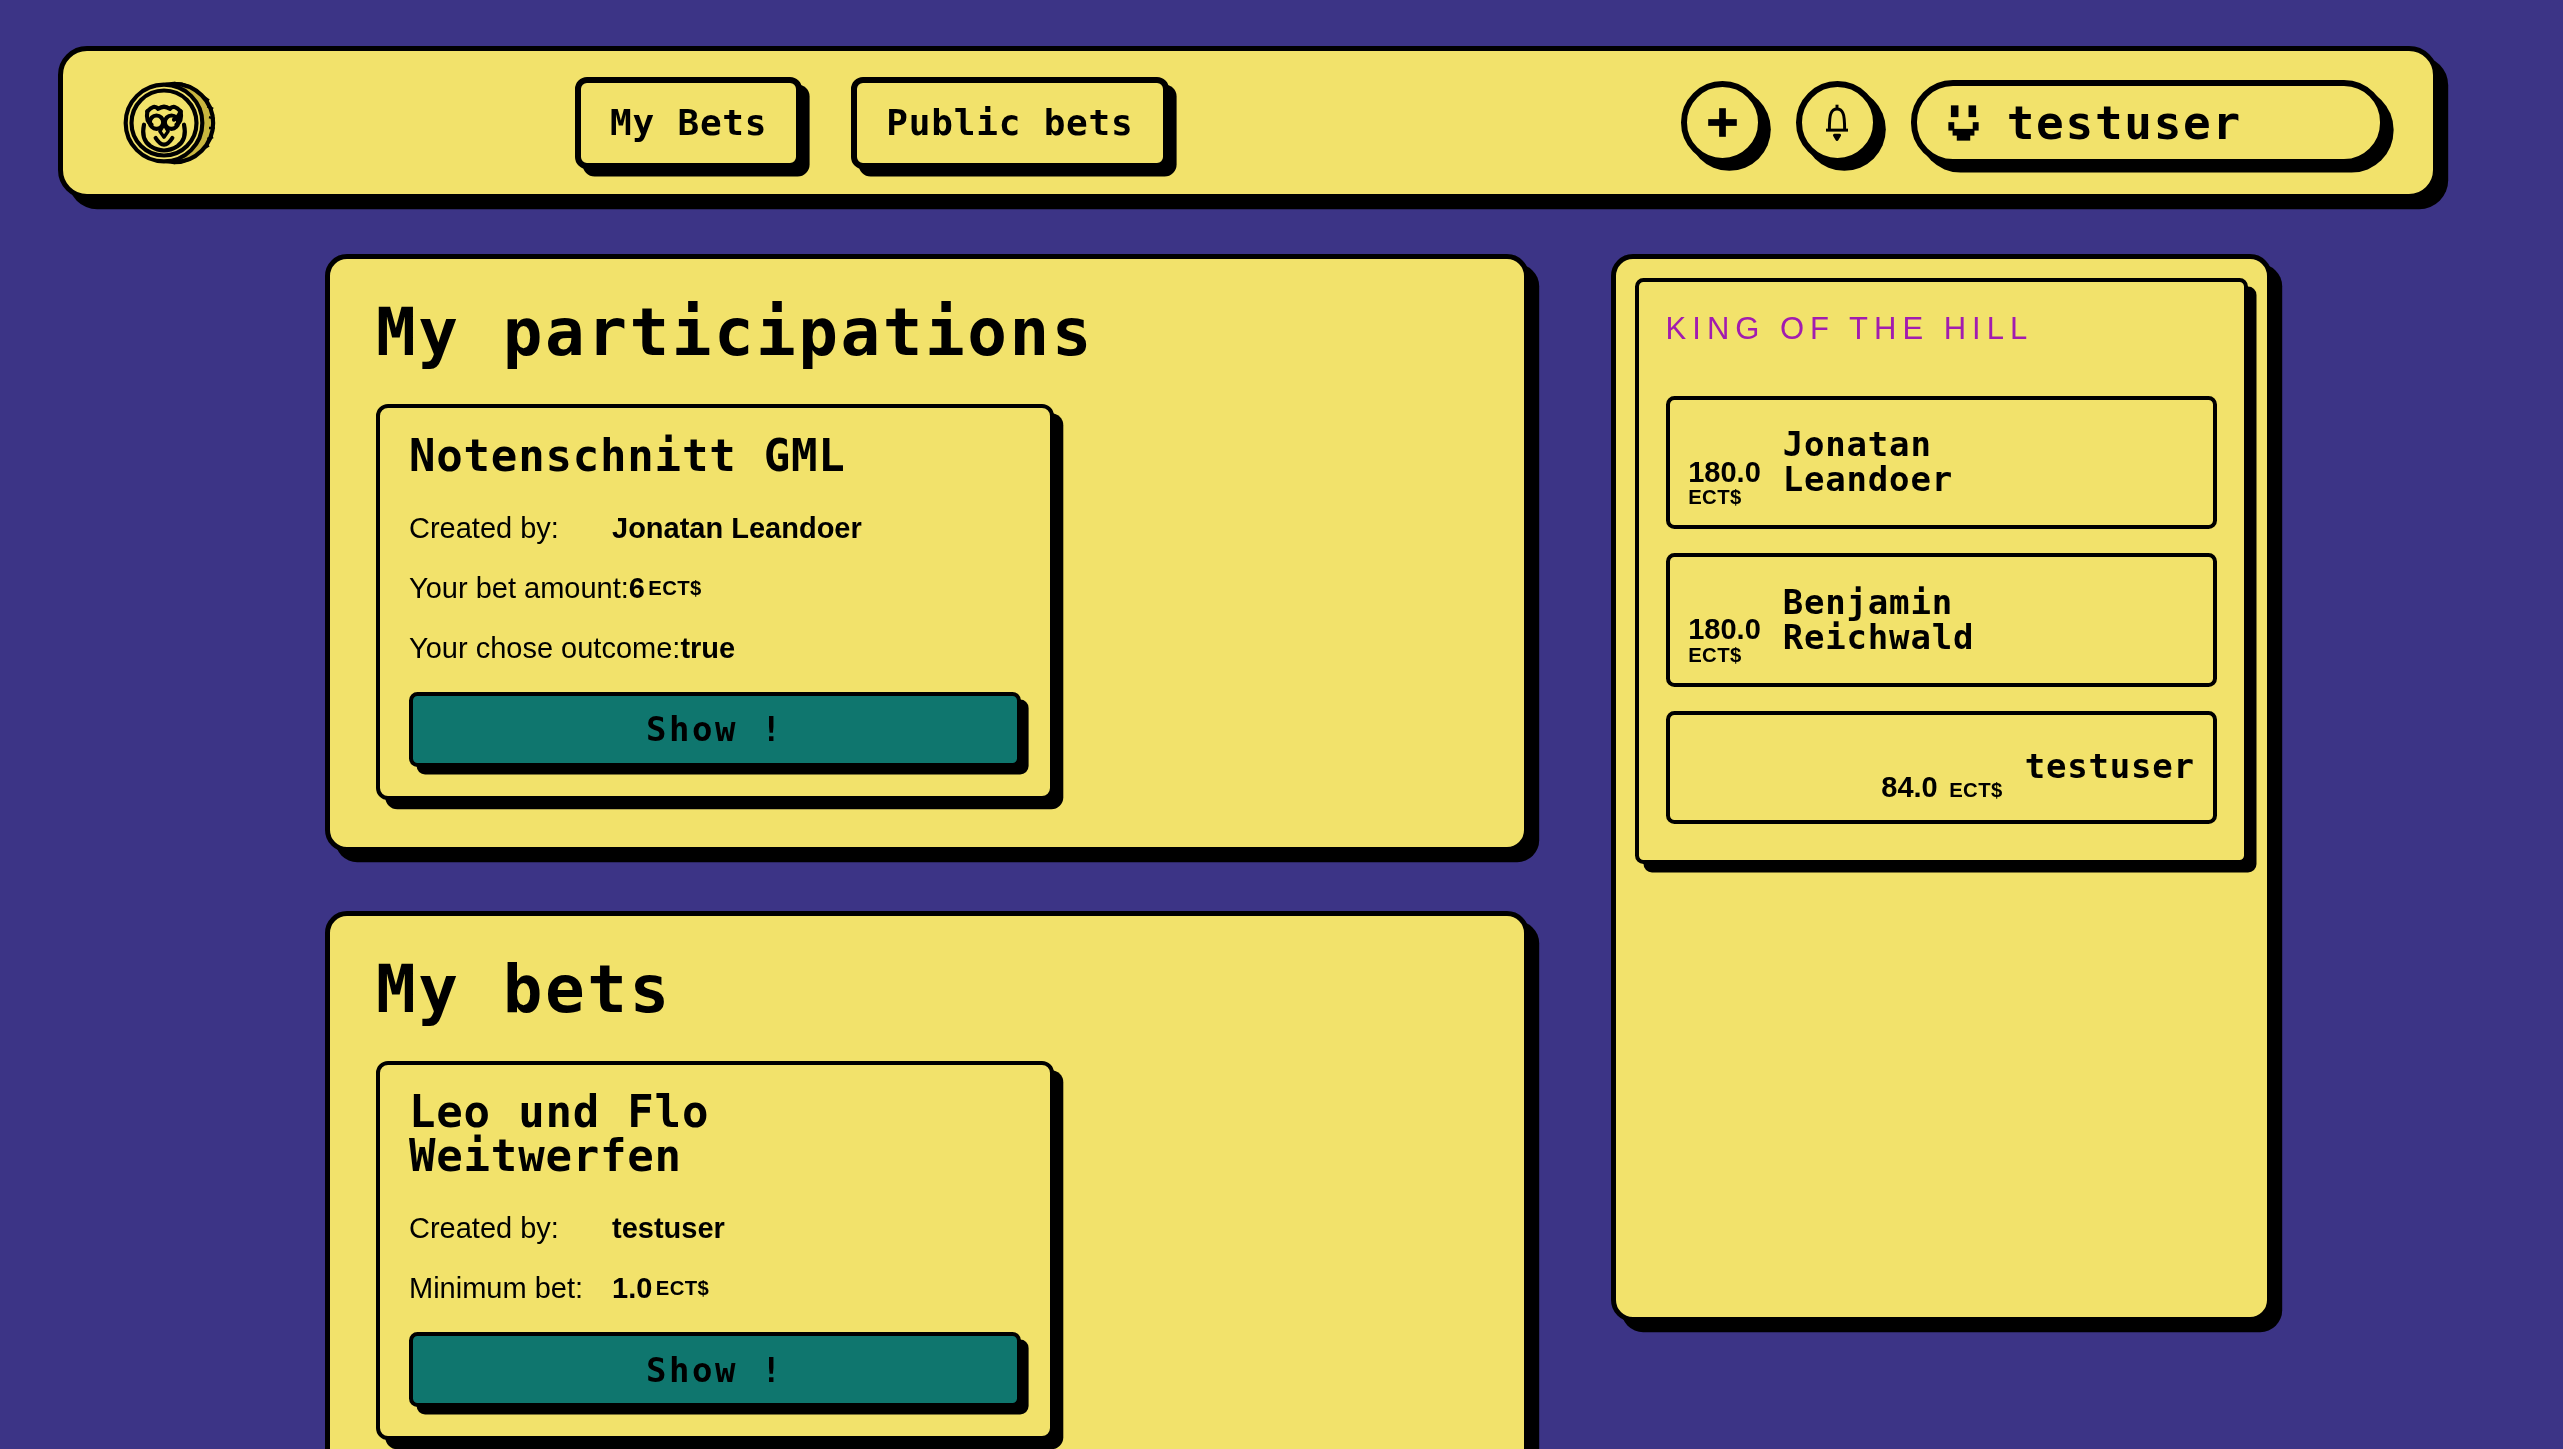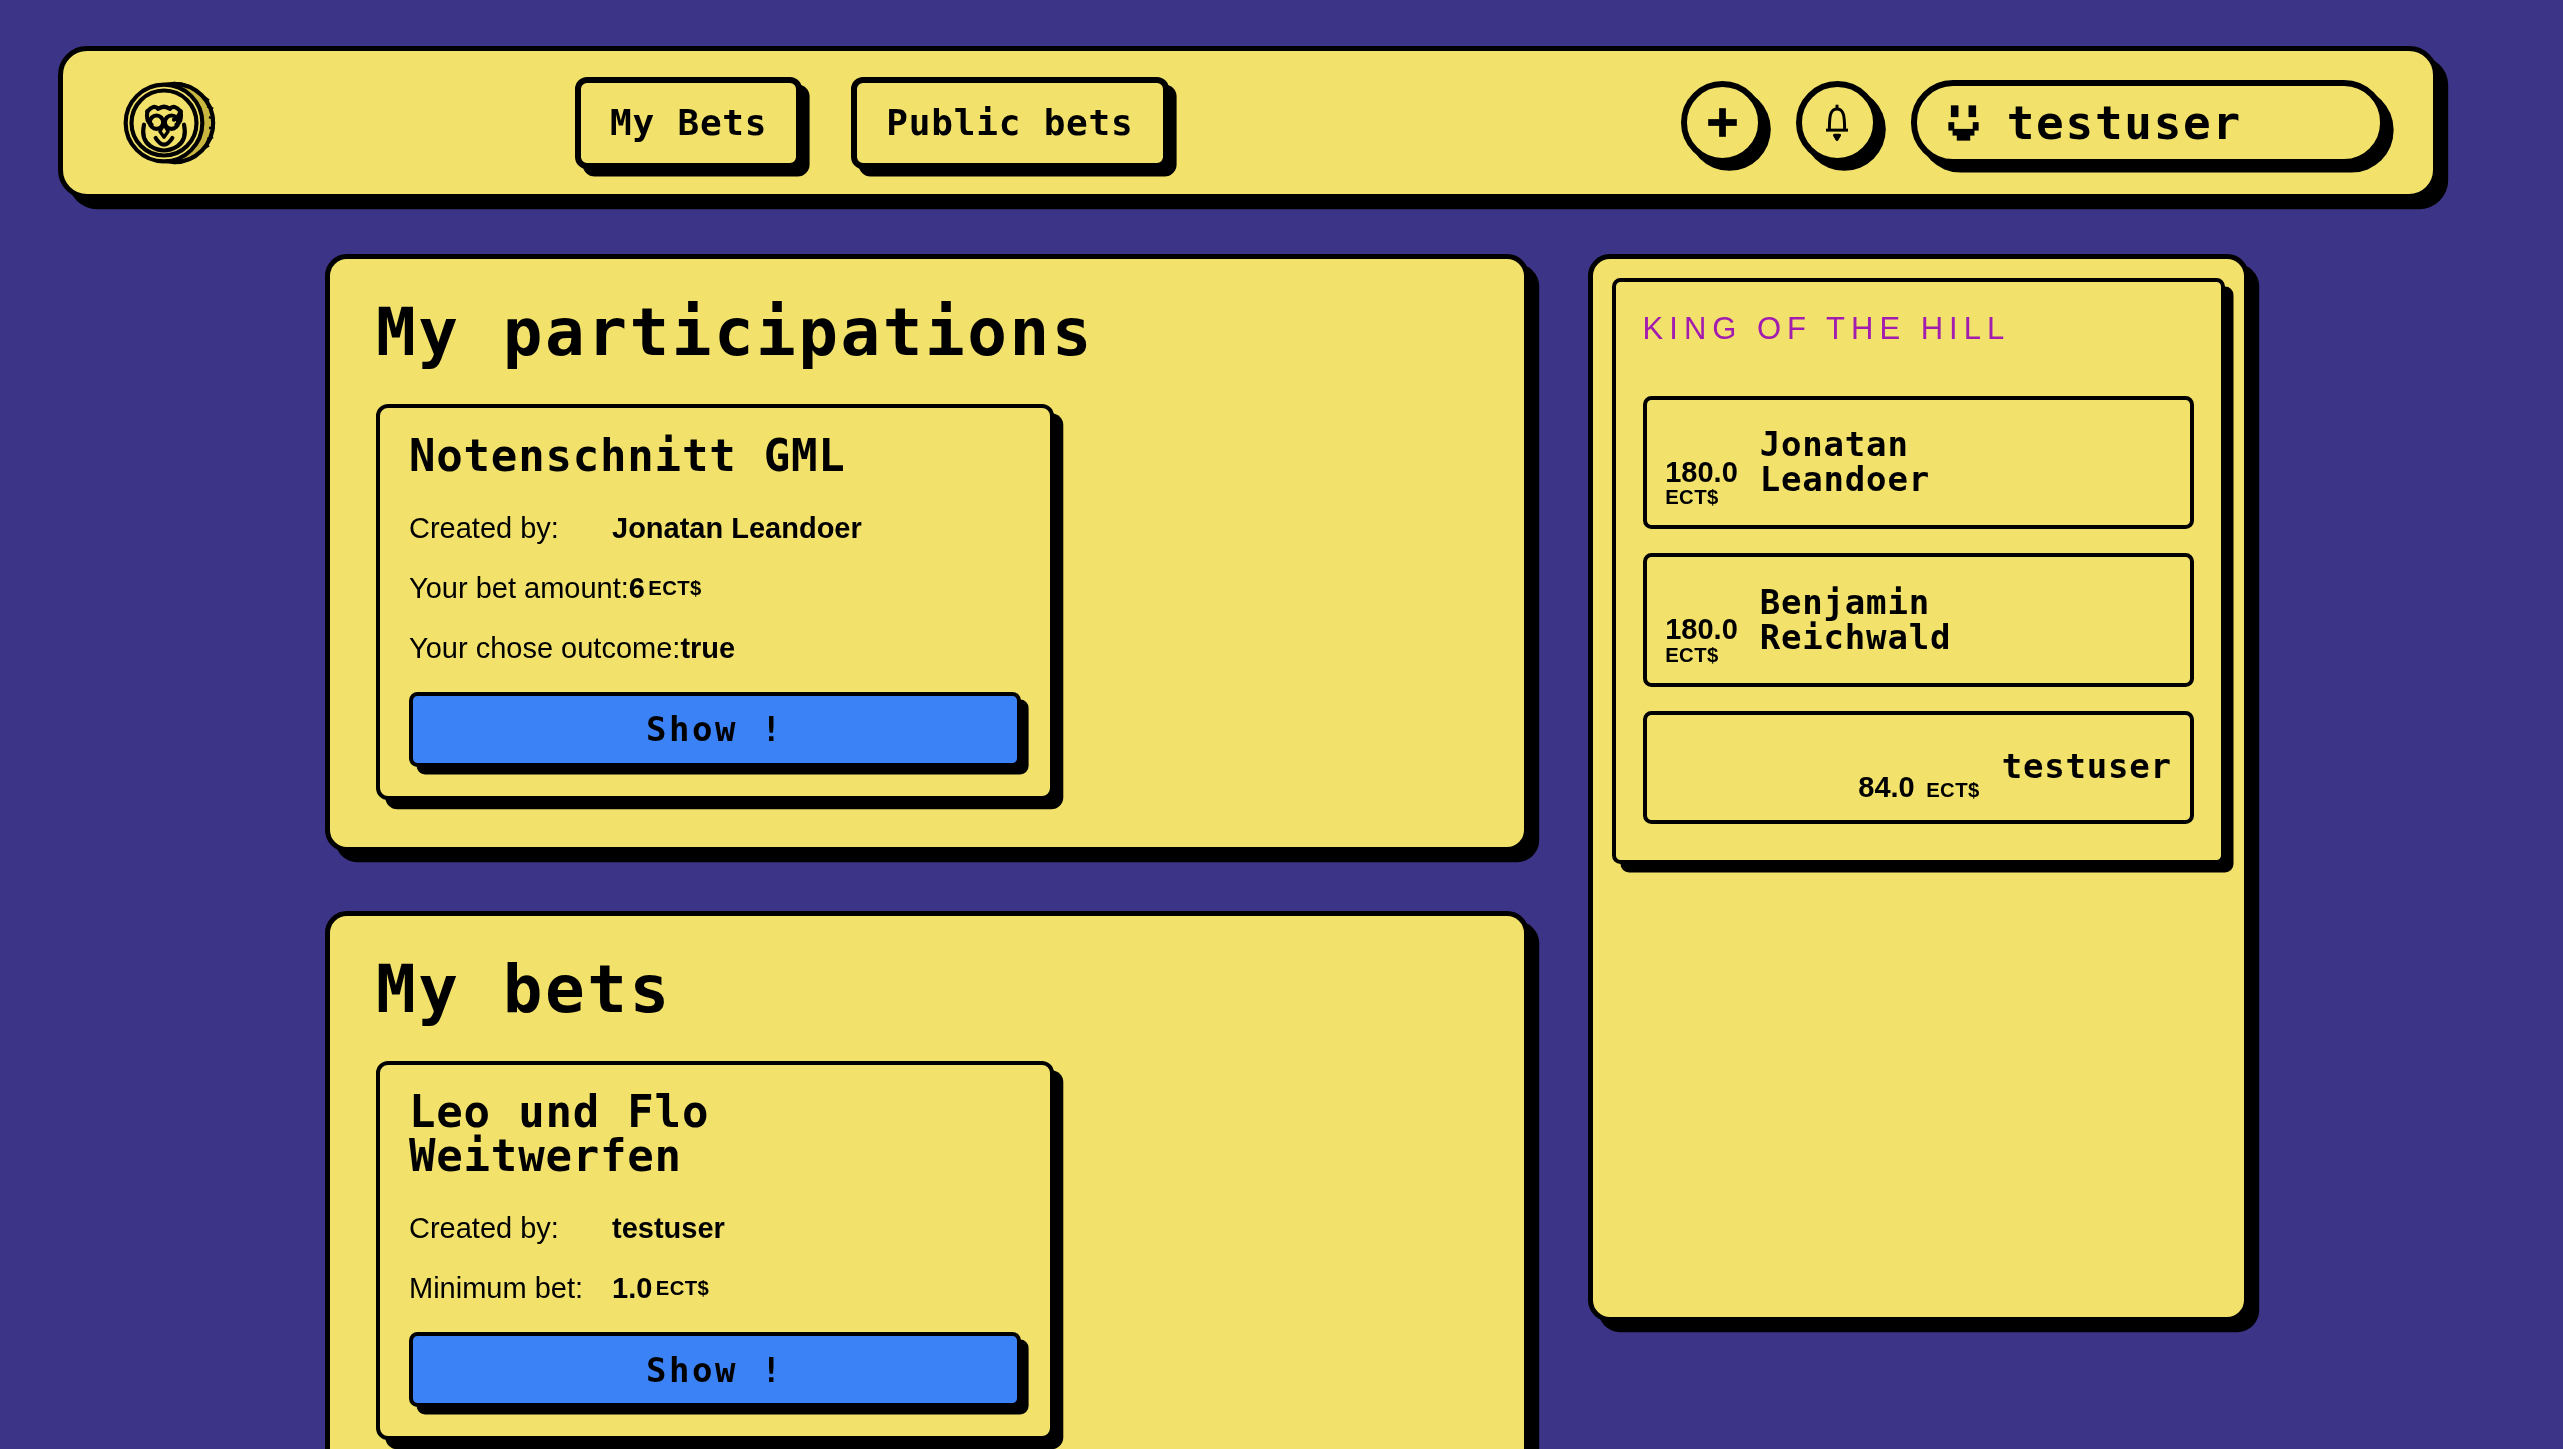--- a/index.html
+++ b/index.html
@@ -116,21 +116,21 @@
   }
 
   
   .main {
     position: absolute;
     left: 0;
     top: 254px;
     width: 2563px;
     height: 1195px;
     display: flex;
-    gap: 59px;
+    gap: 82px;
     padding: 0 75px 0 325px;
   }
 
   .col-left { width: 1204px; flex: 0 0 1204px; display: flex; flex-direction: column; gap: 59px; }
   .col-right { width: 661px; flex: 0 0 661px; }
 
   .panel {
     border-radius: 22px;
     padding: 39px 46px 47px 46px;
   }
@@ -188,21 +188,21 @@
     font-size: 20.3px;
     font-weight: bold;
     letter-spacing: 0.4px;
     margin-left: 3.4px;
   }
 
   .show-btn {
     margin-top: 13.6px;
     display: block;
     width: 100%;
-    background: #3b82f6;
+    background: #0f766e;
     border: 4.2px solid #000;
     border-radius: 8.5px;
     box-shadow: 7.6px 7.6px 0 #000;
     height: 75px;
     font-family: "DejaVu Sans Mono", "Liberation Mono", monospace;
     font-weight: bold;
     font-size: 34px;
     letter-spacing: 2.5px;
     color: #000;
     cursor: pointer;

